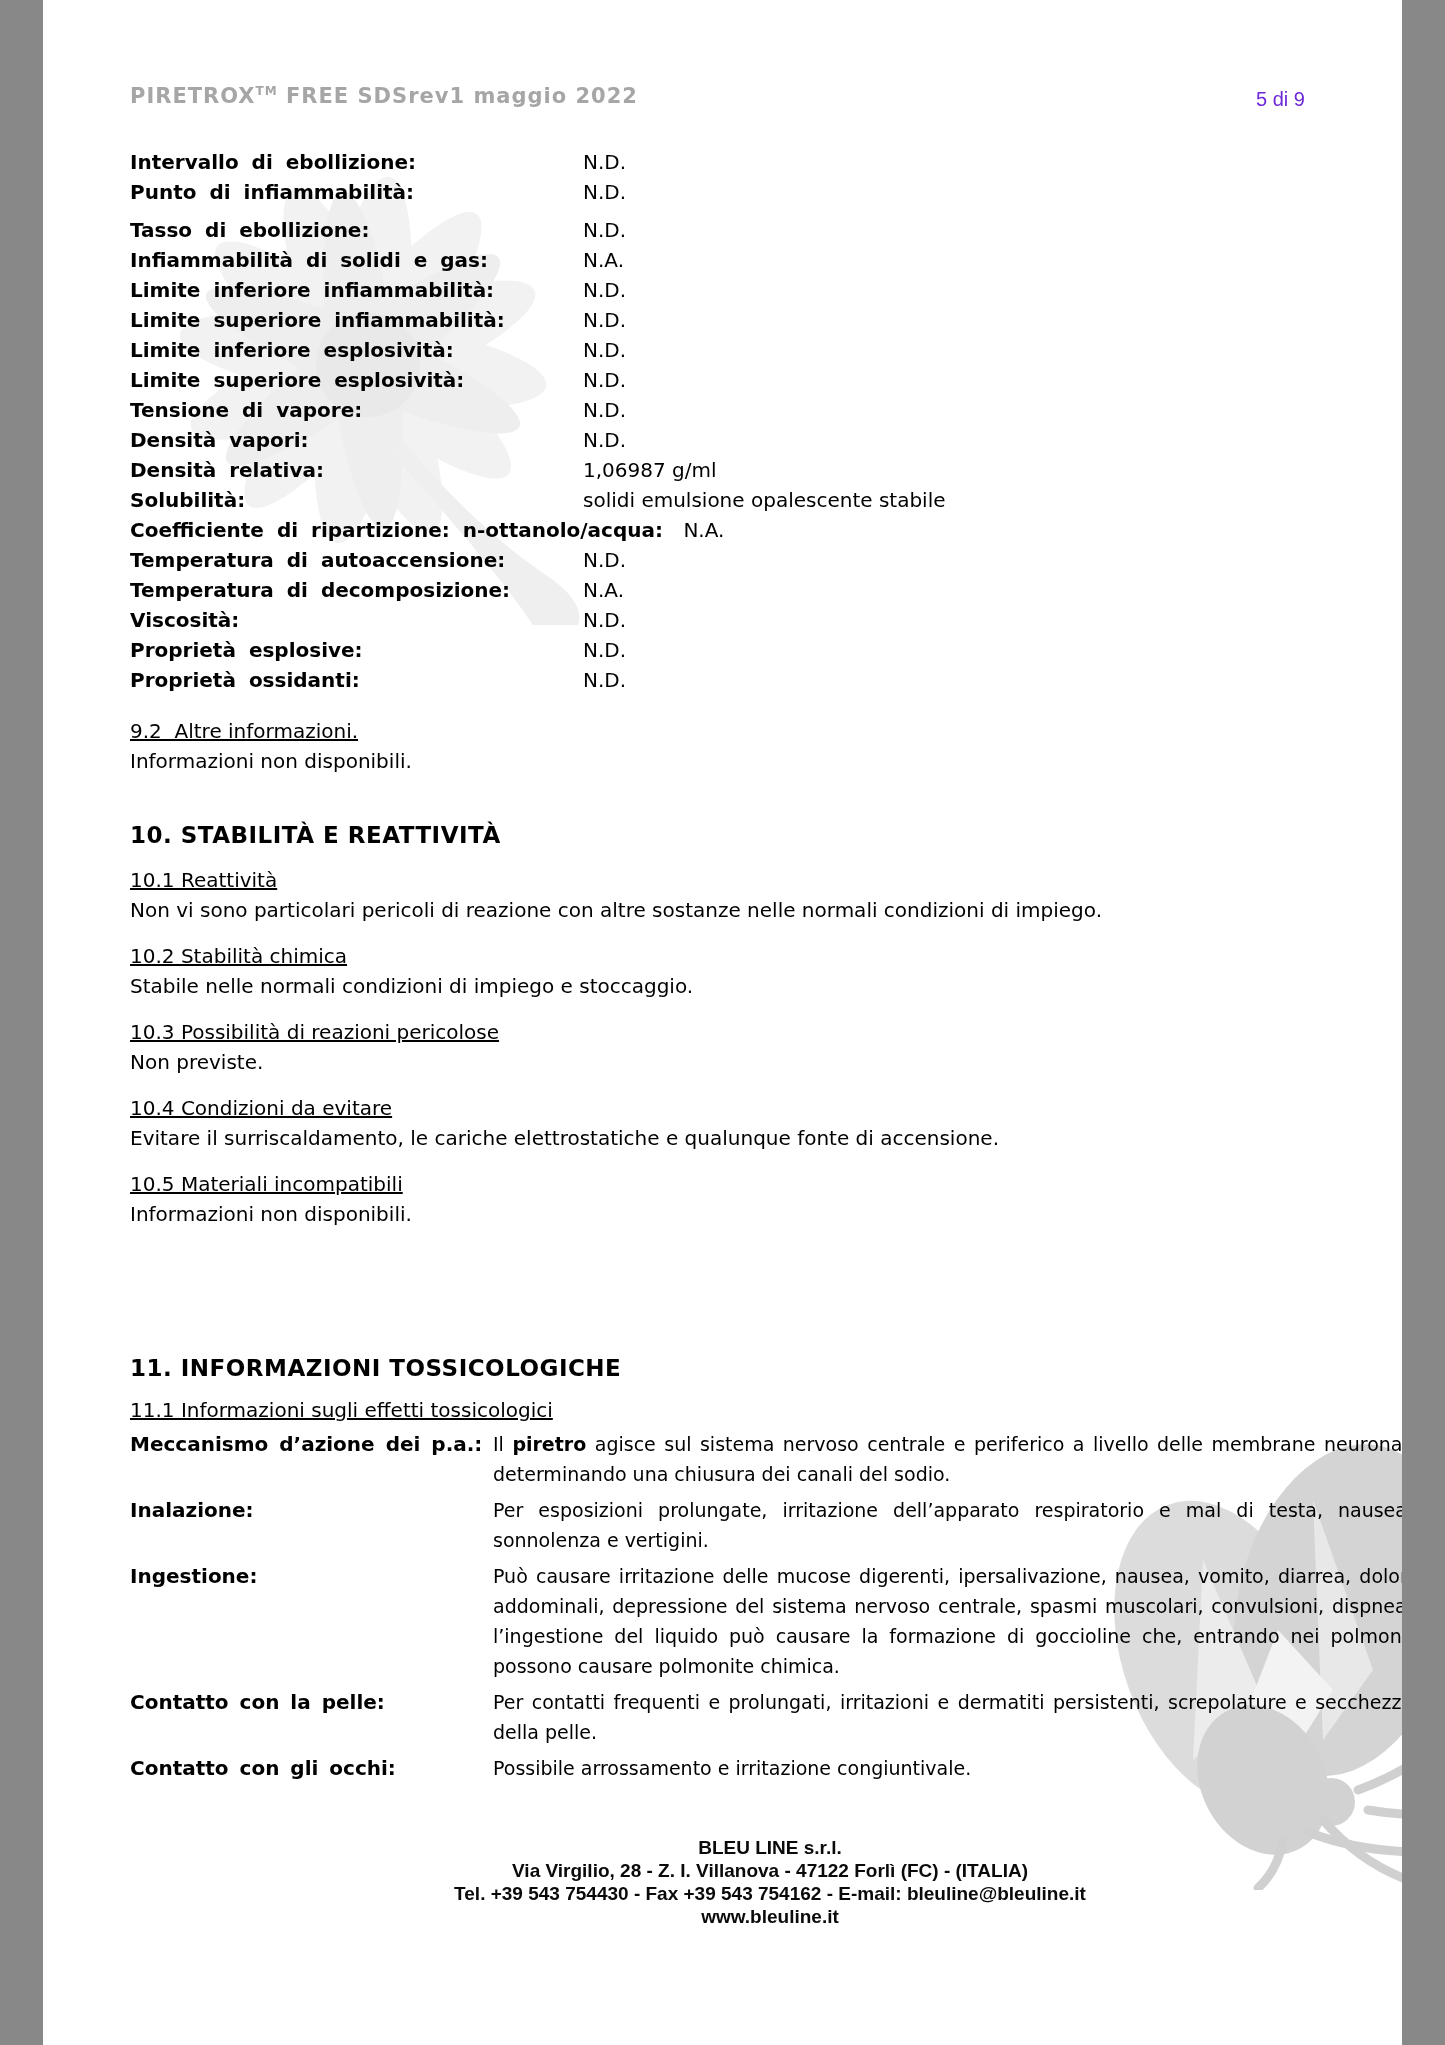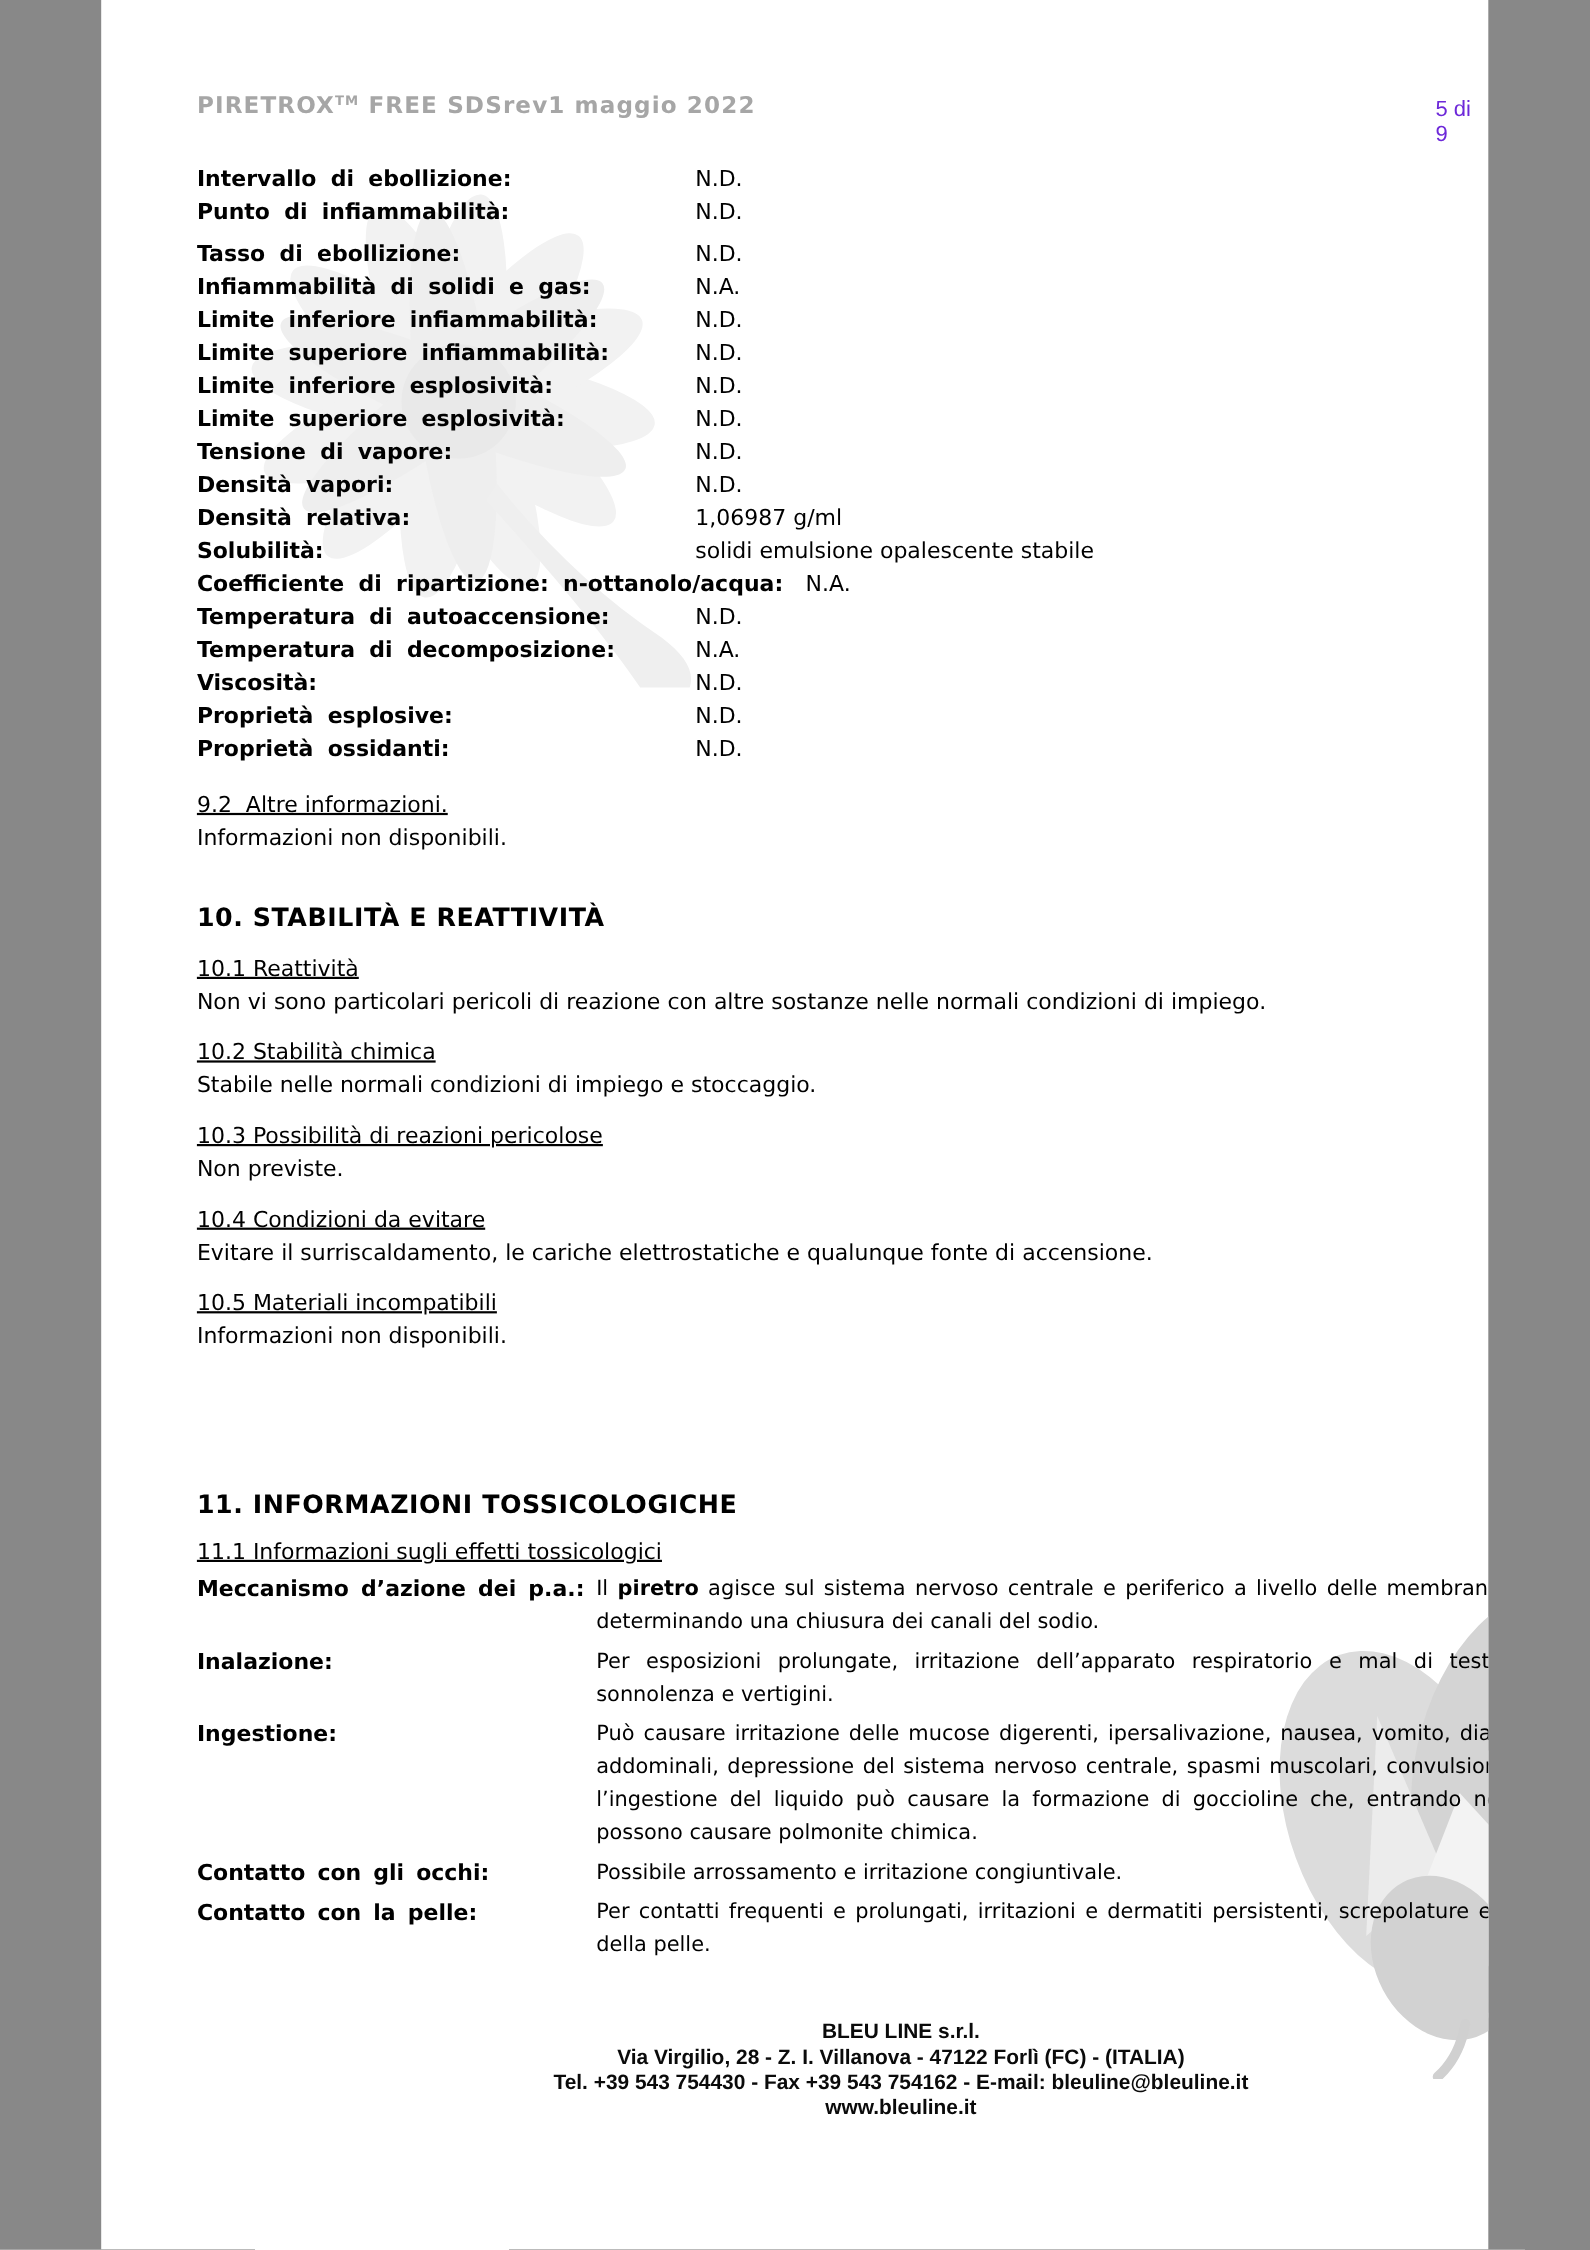--- a/index.html
+++ b/index.html
@@ -1,18 +1,18 @@
 <!DOCTYPE html>
 <html lang="it"><head>
 <meta charset="utf-8">
 <style>
   html,body { margin:0; padding:0; background:#888; }
   .page {
     position:relative;
-    width:1261px; height:2045px;
+    width:1359px; height:2045px;
     margin:0 auto;
     background:#ffffff;
     color:#000;
     font-family:"DejaVu Sans", sans-serif;
     overflow:hidden;
   }
   .watermark { position:absolute; pointer-events:none; z-index:0; }
   .wm-flower { left:70px; top:110px; width:520px; height:520px; }
   .wm-fly    { left:1030px; top:1440px; width:430px; height:450px; }
   .layer { position:relative; z-index:1; }
@@ -240,27 +240,27 @@
         <div class="tox-text"><span>Il </span><span class="bold">piretro</span><span> agisce sul sistema nervoso centrale e periferico a livello delle membrane neuronali determinando una chiusura dei canali del sodio.</span></div>
       </div>
       <div class="tox-row">
         <span class="tox-label">Inalazione:</span>
         <div class="tox-text">Per esposizioni prolungate, irritazione dell’apparato respiratorio e mal di testa, nausea, sonnolenza e vertigini.</div>
       </div>
       <div class="tox-row">
         <span class="tox-label">Ingestione:</span>
         <div class="tox-text">Può causare irritazione delle mucose digerenti, ipersalivazione, nausea, vomito, diarrea, dolori addominali, depressione del sistema nervoso centrale, spasmi muscolari, convulsioni, dispnea; l’ingestione del liquido può causare la formazione di goccioline che, entrando nei polmoni, possono causare polmonite chimica.</div>
       </div>
+      <div class="tox-row">
+        <span class="tox-label">Contatto con la pelle:</span>
+        <div class="tox-text">Per contatti frequenti e prolungati, irritazioni e dermatiti persistenti, screpolature e secchezza della pelle.</div>
+      </div>
       <div class="tox-row no-justify">
         <span class="tox-label">Contatto con gli occhi:</span>
         <div class="tox-text">Possibile arrossamento e irritazione congiuntivale.</div>
-      </div>
-      <div class="tox-row">
-        <span class="tox-label">Contatto con la pelle:</span>
-        <div class="tox-text">Per contatti frequenti e prolungati, irritazioni e dermatiti persistenti, screpolature e secchezza della pelle.</div>
       </div>
     </div>
   </div>
 
   <div class="footer layer">
     <div>BLEU LINE s.r.l.</div>
     <div>Via Virgilio, 28 - Z. I. Villanova - 47122 Forlì (FC) - (ITALIA)</div>
     <div>Tel. +39 543 754430 - Fax +39 543 754162 - E-mail: bleuline@bleuline.it</div>
     <div>www.bleuline.it</div>
   </div>

